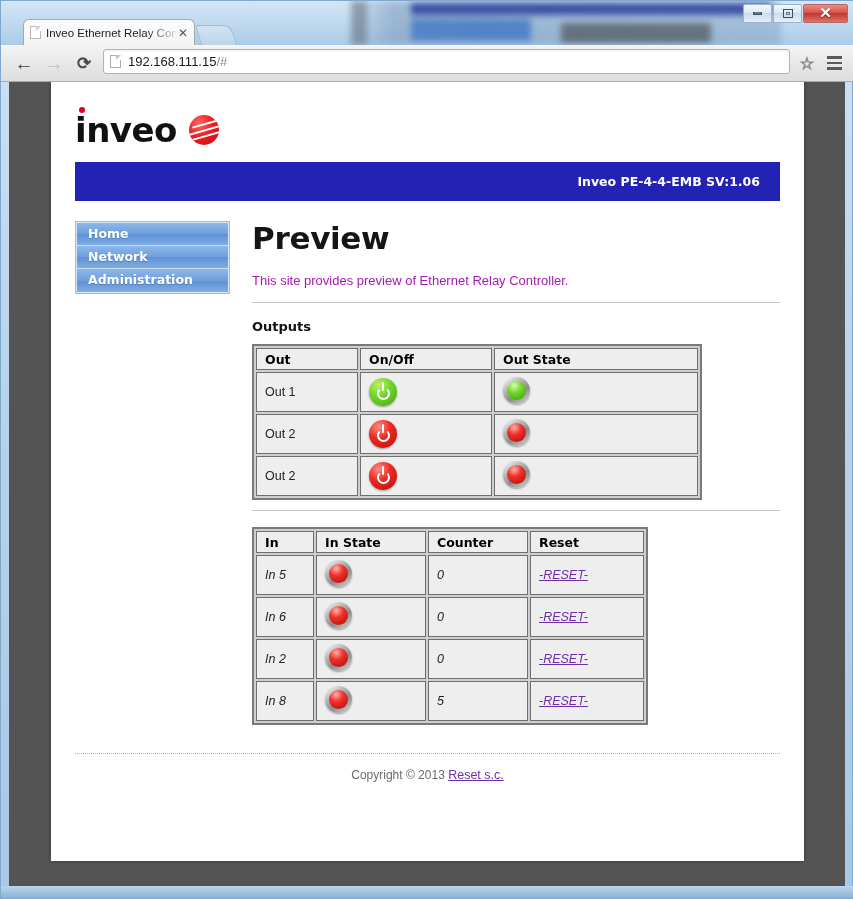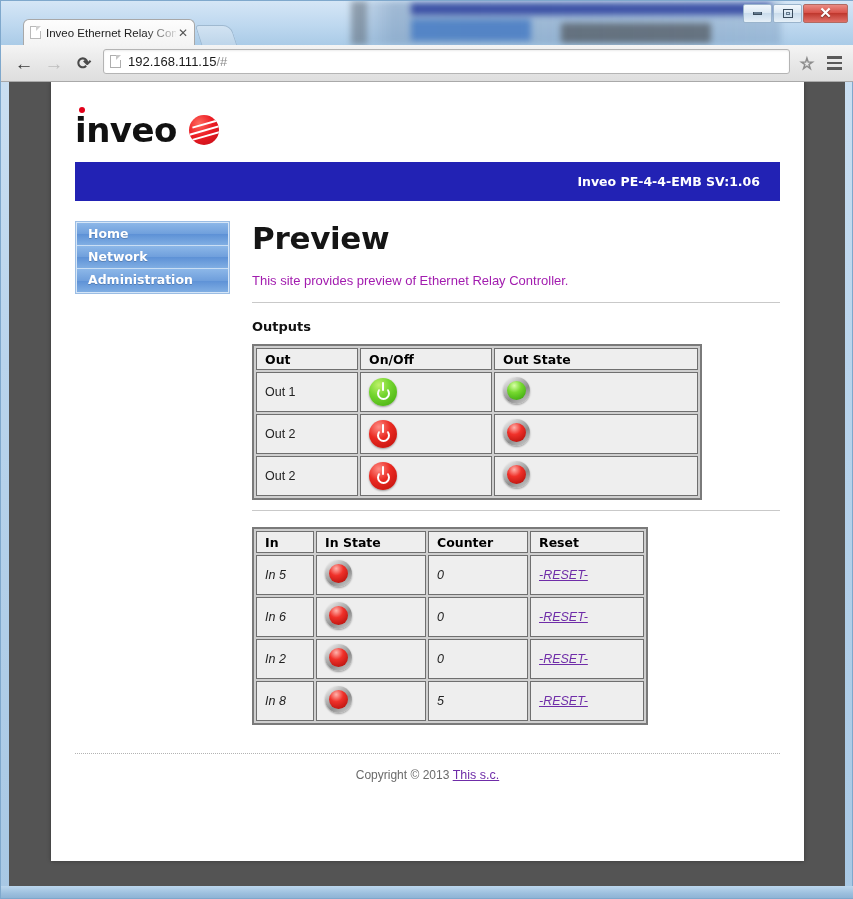--- a/index.html
+++ b/index.html
@@ -460,19 +460,19 @@
                   <td><a class="reset-link" href="#">-RESET-</a></td>
                 </tr>
               </tbody>
             </table>
           </div>
         </div>
       </div>
 
       <div class="footer">
         <span>Copyright © 2013</span>
-        <a class="footer-link" href="#">This s.c.</a>
+        <a class="footer-link" href="#">Reset s.c.</a>
       </div>
     </div>
   </div>
 
   <div class="win-bottom"></div>
 </div>
 
 </body></html>

